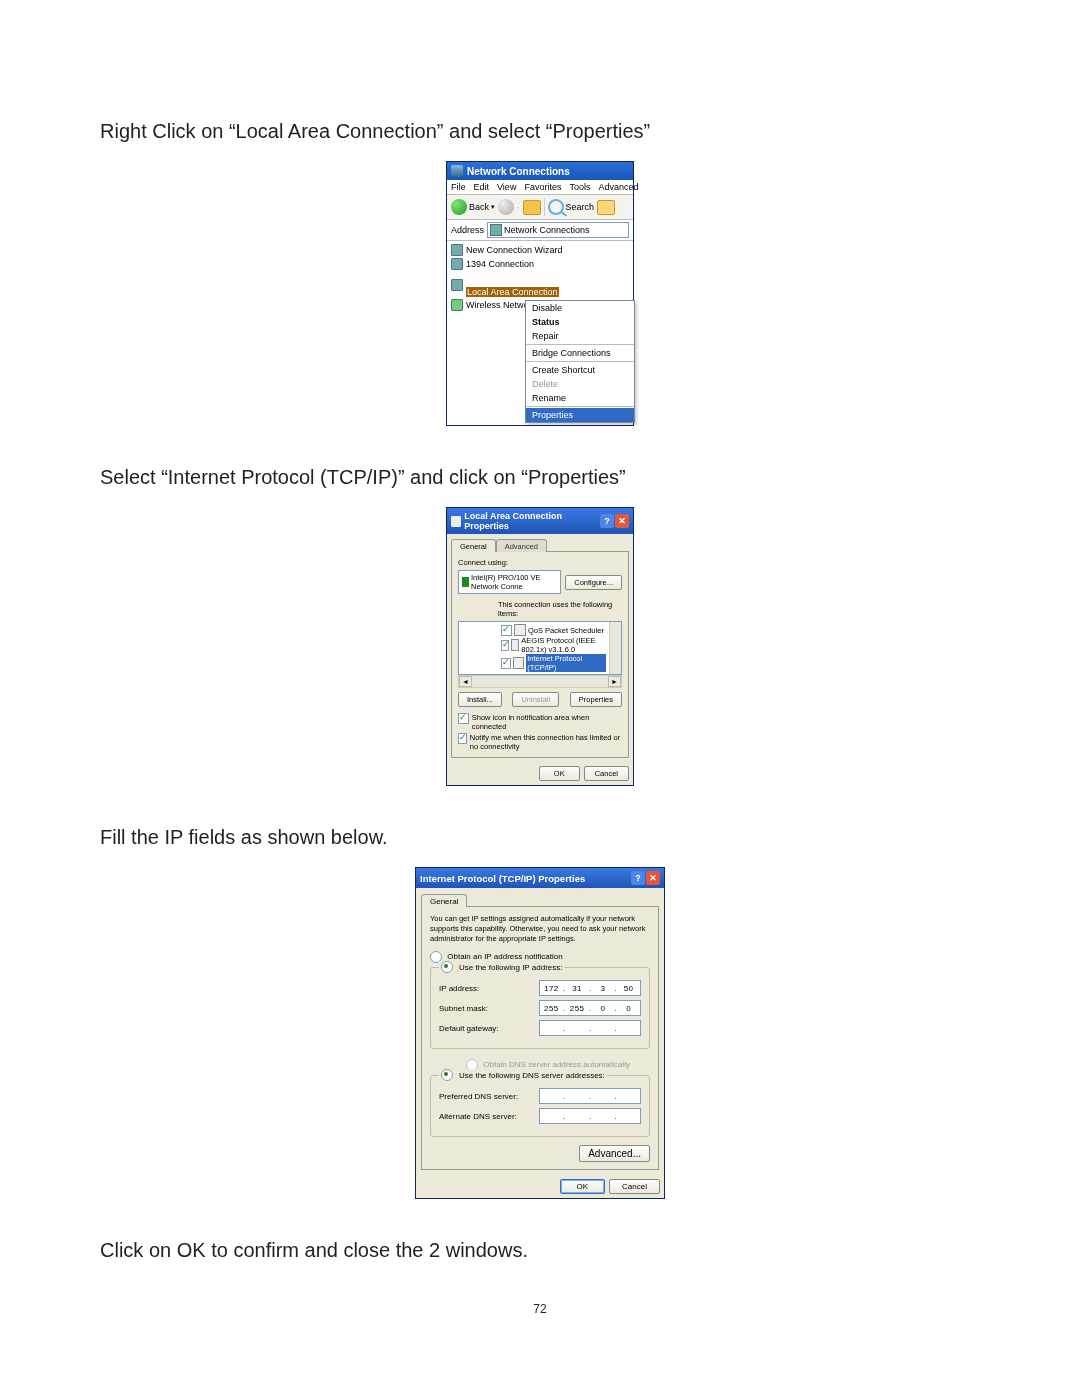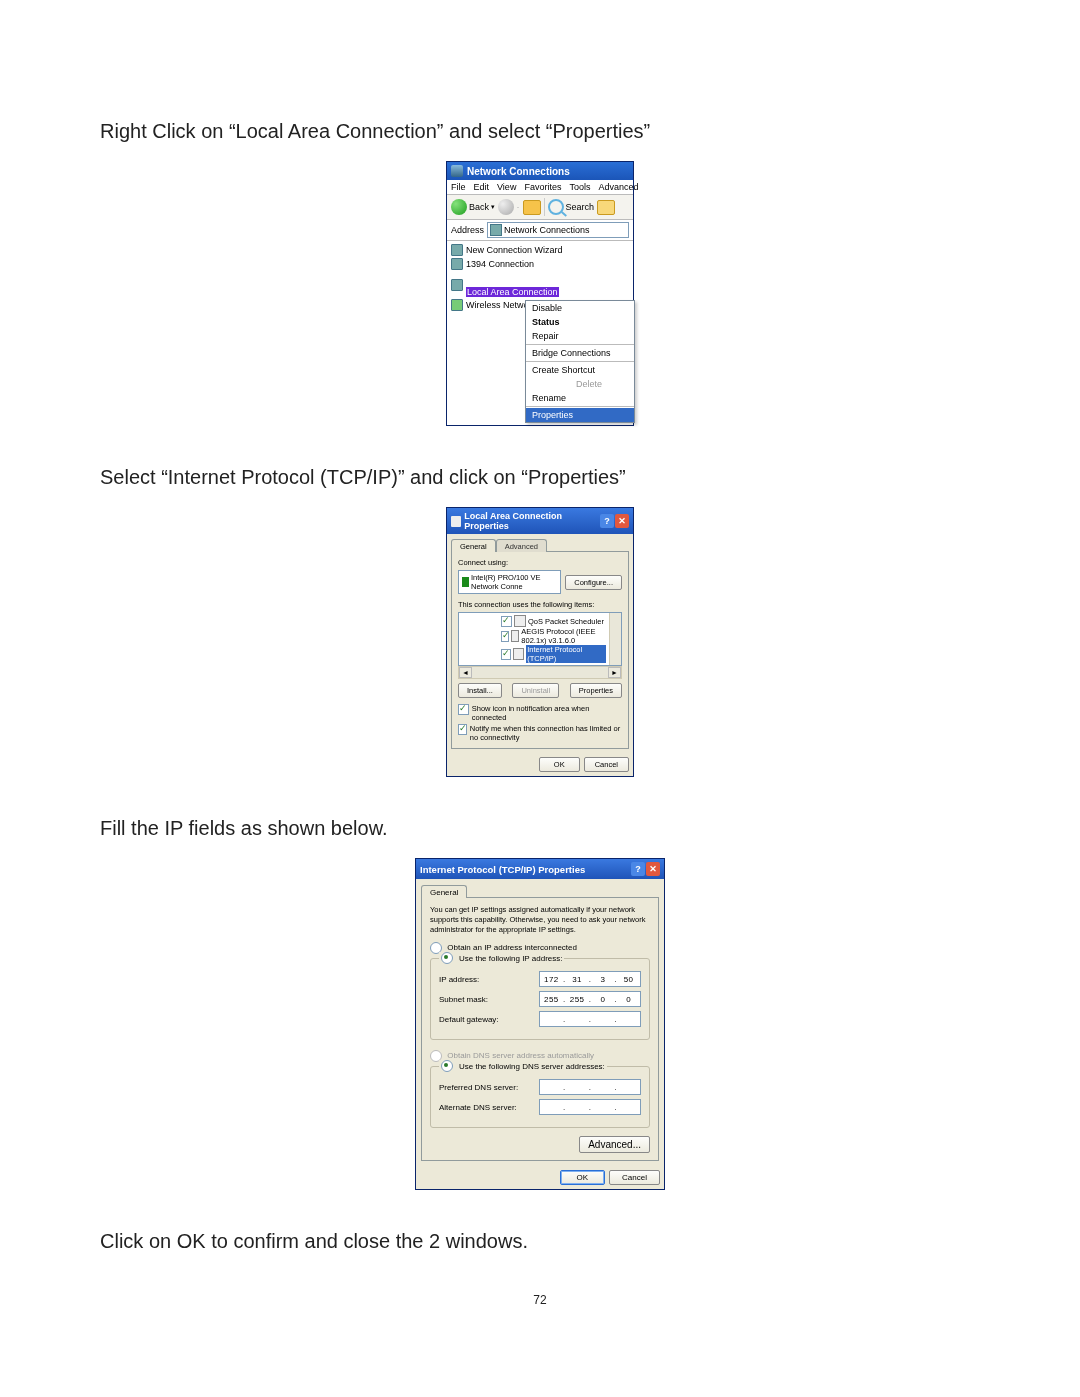--- a/index.html
+++ b/index.html
@@ -91,33 +91,33 @@
   }
   .mag-ic::after{content:"";position:absolute;width:6px;height:2px;background:#5fb2e0;right:-5px;bottom:-2px;transform:rotate(40deg);}
   .nc-addr {
     display:flex; align-items:center; gap:3px; padding:2px 4px; border-bottom:1px solid #bbb;
   }
   .nc-list {
     padding: 2px 4px;
   }
   .nc-item { display:flex; align-items:center; gap:3px; padding:1px 0;}
   .nc-item .mini-ic { width:10px; height:10px; background:#7aa; border:1px solid #478; display:inline-block; border-radius:1px;}
-  .nc-item.selected span.label { background:#6d28d9; color:#fff; padding:0 1px;margin-top:15px;}
+  .nc-item.selected span.label { background:#a16207; color:#fff; padding:0 1px;margin-top:15px;}
   .ctx-menu {
     position: relative;
     margin-left: 74px;
     margin-top: -12px;
     width: 108px;
     background:#fff;
     border:1px solid #7a8a99;
     box-shadow: 2px 2px 3px rgba(0,0,0,0.2);
   }
   .ctx-menu .row { padding:2px 6px; }
   .ctx-menu .row.bold { font-weight:bold;}
-  .ctx-menu .row.disabled { color:#999;margin-left:44px;}
+  .ctx-menu .row.disabled { color:#999;}
   .ctx-menu hr { border:0; border-top:1px solid #bbb; margin:1px 0;}
   .ctx-menu .row.sel { background:#316ac5; color:#fff;}
 
   
   .lac-window {
     width: 186px;
     border: 1px solid #0a246a;
     background: #ece9d8;
     font-size: 7.5px;
     font-family: Tahoma, Arial, sans-serif;
@@ -308,21 +308,21 @@
       </div>
       <div class="lac-body">
         <div>Connect using:</div>
         <div style="display:flex; gap:4px; align-items:center; margin-top:3px;">
           <div class="whitebox" style="flex:1; display:flex; align-items:center; gap:2px;">
             <span style="width:10px;height:10px;background:#1a8a1a;display:inline-block;"></span>
             <span>Intel(R) PRO/100 VE Network Conne</span>
           </div>
           <span class="btn-xp">Configure...</span>
         </div>
-        <div style="margin-top:6px;">This connection uses the following items:</div>
+        <div style="margin-top:6px;margin-left:40px;">This connection uses the following items:</div>
 
         <div style="margin-top:3px;">
           <div class="lac-list-wrap">
             <div class="lac-list-inner">
               <div class="list-row">
                   <span class="chk on"></span>
                   <span class="mini-ic2"></span>
                   <span class="lbl">QoS Packet Scheduler</span>
                 </div>
               <div class="list-row">
@@ -379,21 +379,21 @@
         </span>
       </div>
       <div class="lac-tabs" style="padding:5px 5px 0 5px;">
         <div class="lac-tab" style="font-size:8px;">General</div>
       </div>
       <div class="ip-body">
         <div class="ip-desc">You can get IP settings assigned automatically if your network supports this capability. Otherwise, you need to ask your network administrator for the appropriate IP settings.</div>
 
         <div style="margin:2px 0;">
           <span class="radio"></span>
-          <span>Obtain an IP address interconnected</span>
+          <span>Obtain an IP address notification</span>
         </div>
 
         <div class="fieldset-line">
           <div class="fieldset-legend">
             <span class="radio on"></span>
             <span>Use the following IP address:</span>
           </div>
           <div class="ip-row">
             <span class="ip-label">IP address:</span>
             <span class="ip-input">
@@ -425,21 +425,21 @@
                 <span class="dot">.</span>
               <span class="seg"></span>
                 <span class="dot">.</span>
               <span class="seg"></span>
                 <span class="dot">.</span>
               <span class="seg"></span>
             </span>
           </div>
         </div>
 
-        <div style="margin-top:10px;">
+        <div style="margin-top:10px;margin-left:36px;">
           <span class="radio disabled"></span>
           <span class="disabled-text">Obtain DNS server address automatically</span>
         </div>
 
         <div class="fieldset-line">
           <div class="fieldset-legend">
             <span class="radio on"></span>
             <span>Use the following DNS server addresses:</span>
           </div>
           <div class="ip-row">

